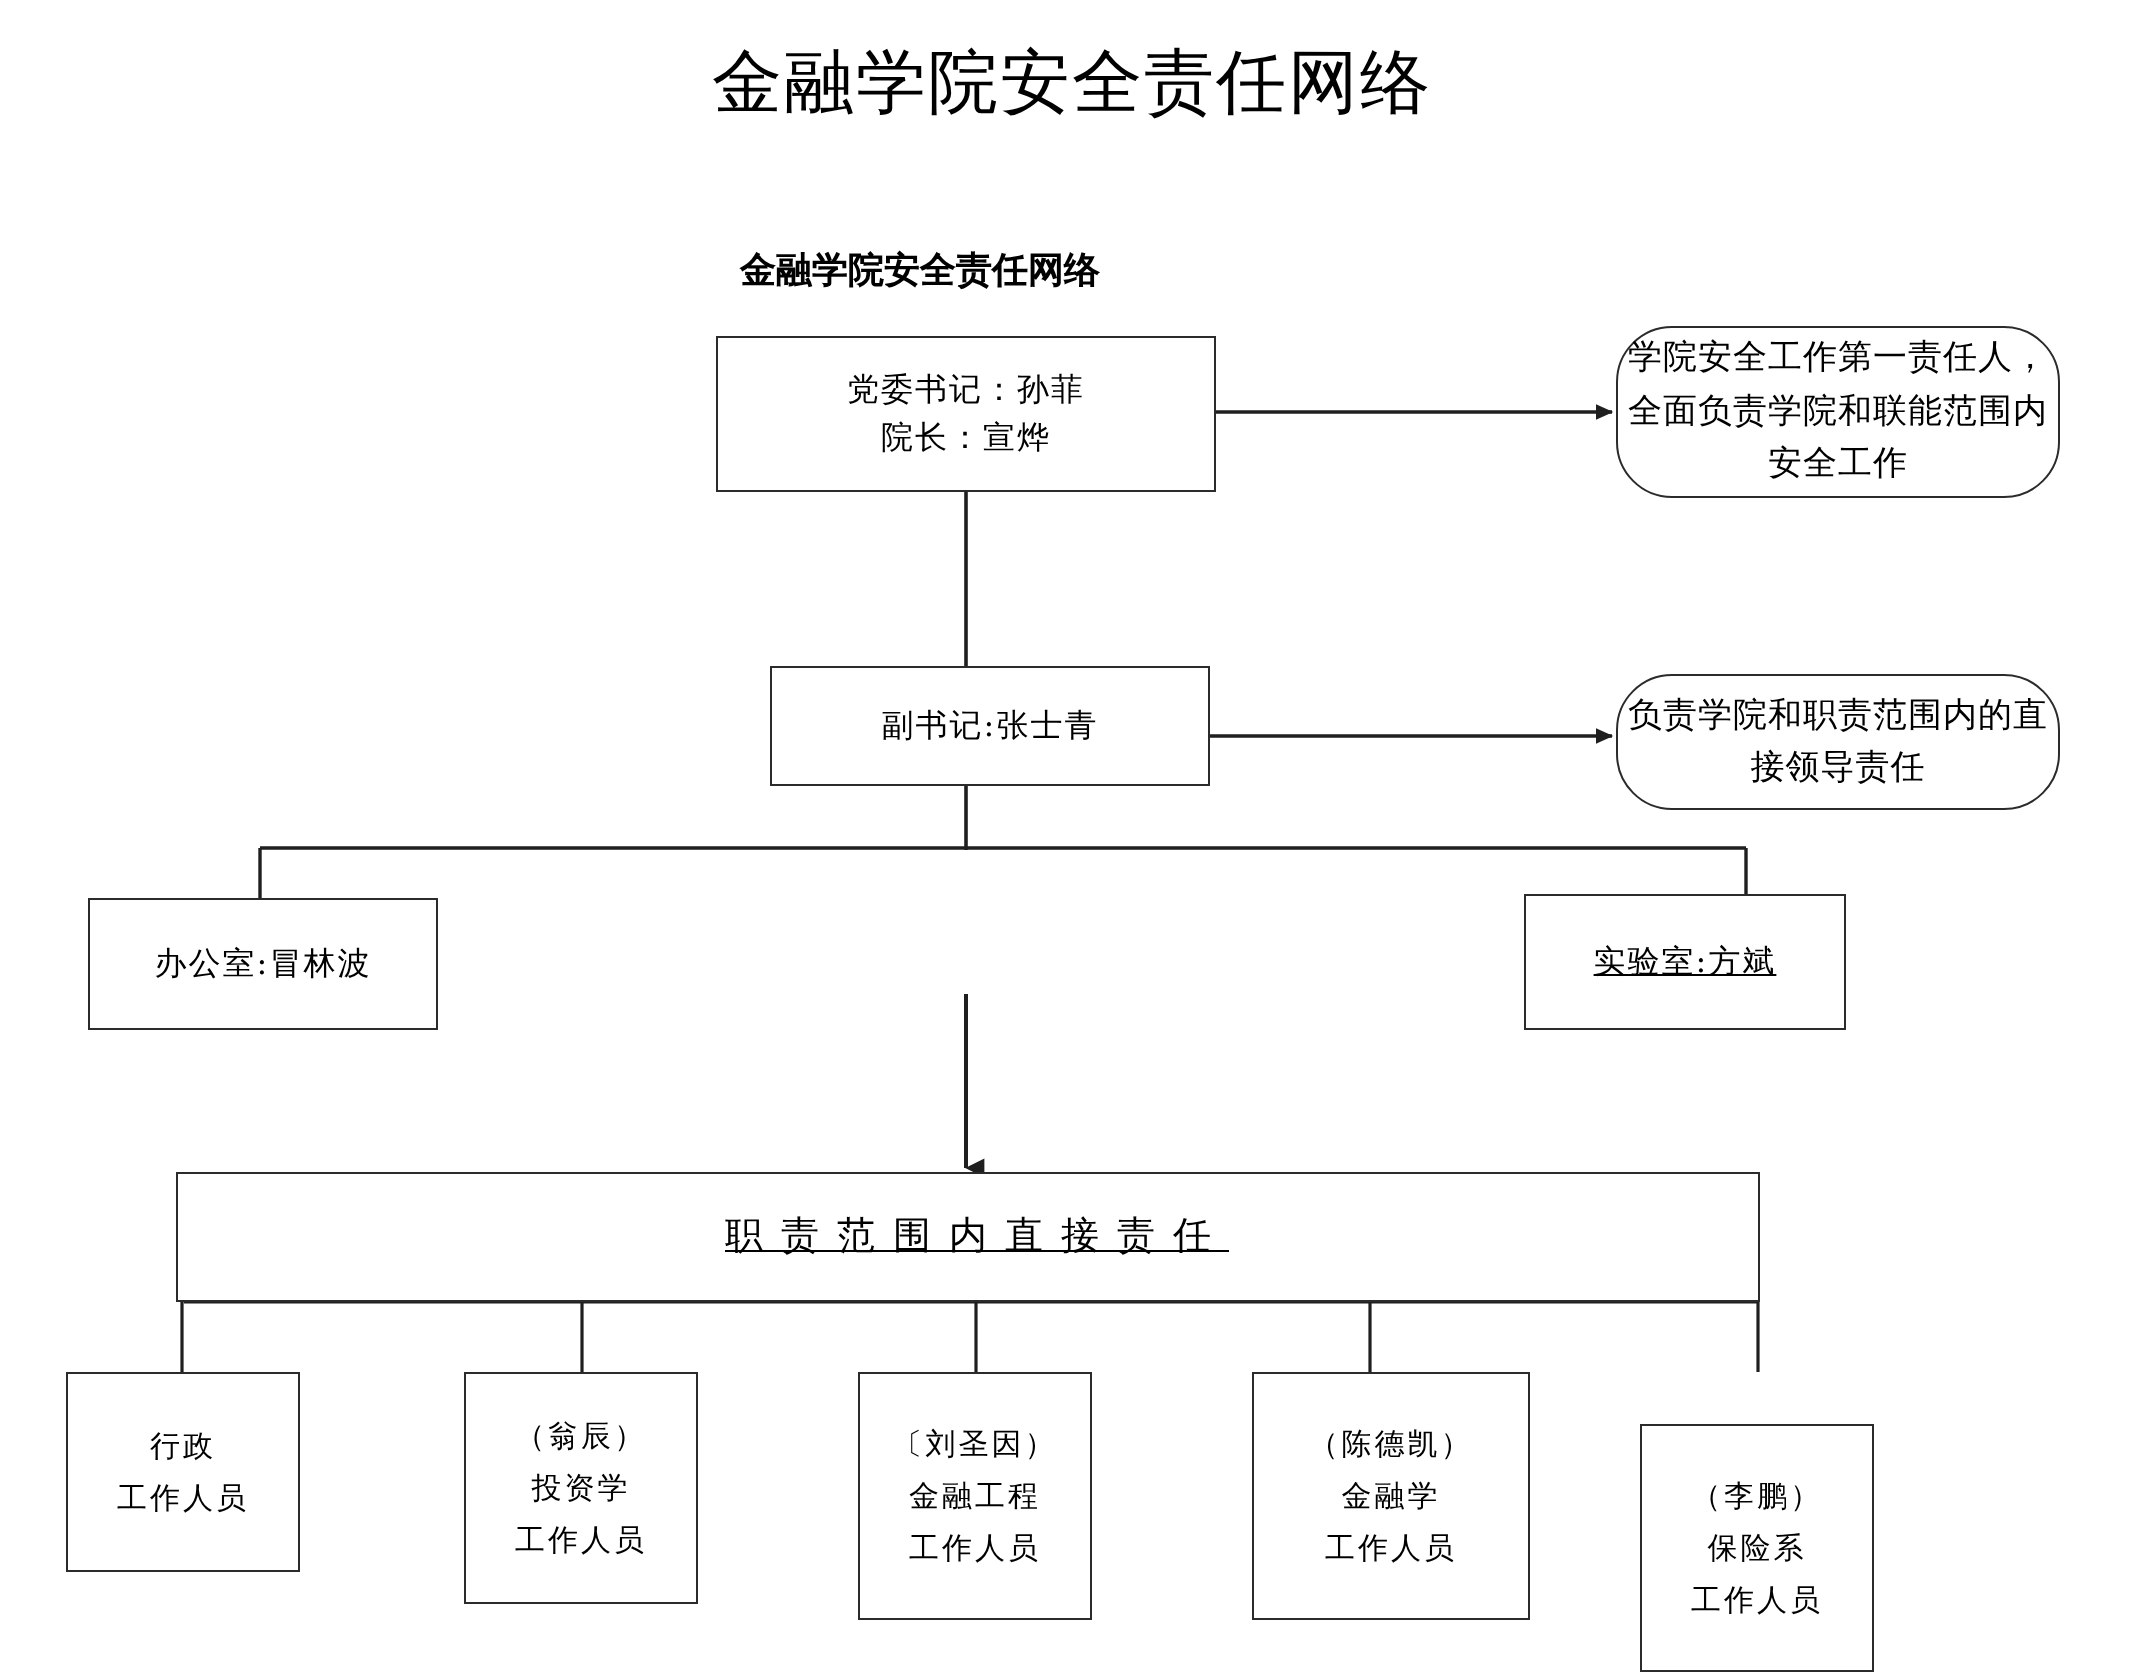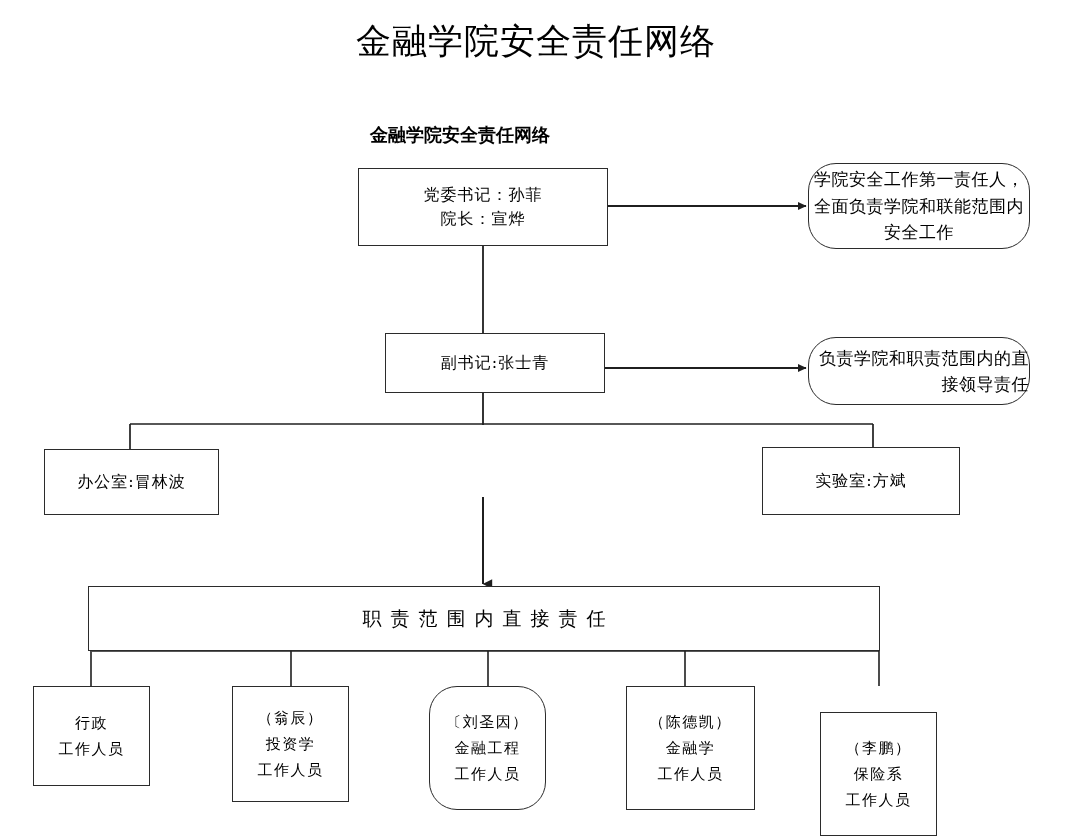--- a/index.html
+++ b/index.html
@@ -134,56 +134,56 @@
   <div class="node rounded" style="left:808px; top:163px; width:222px; height:86px;">
     <span class="line">学院安全工作第一责任人，</span>
     <span class="line">全面负责学院和联能范围内</span>
     <span class="line">安全工作</span>
   </div>
 
   <div class="node" style="left:385px; top:333px; width:220px; height:60px;">
     <span class="line">副书记:张士青</span>
   </div>
 
-  <div class="node rounded" style="left:808px; top:337px; width:222px; height:68px;align-items:flex-end;">
+  <div class="node rounded" style="left:808px; top:337px; width:222px; height:68px;">
     <span class="line">负责学院和职责范围内的直</span>
     <span class="line">接领导责任</span>
   </div>
 
   <div class="node" style="left:44px; top:449px; width:175px; height:66px;">
     <span class="line">办公室:冒林波</span>
   </div>
 
 
-  <div class="node" style="left:762px; top:447px; width:198px; height:68px;">
+  <div class="node" style="left:762px; top:447px; width:161px; height:68px;text-decoration:underline;">
     <span class="line">实验室:方斌</span>
   </div>
 
-  <div class="node bar" style="left:88px; top:586px; width:792px; height:65px;">
+  <div class="node bar" style="left:88px; top:586px; width:792px; height:65px;text-decoration:underline;">
     <span class="line">职责范围内直接责任</span>
   </div>
 
   <div class="node leaf" style="left:33px; top:686px; width:117px; height:100px;">
     <span class="line">行政</span>
     <span class="line">工作人员</span>
   </div>
 
   <div class="node leaf" style="left:232px; top:686px; width:117px; height:116px;">
     <span class="line">（翁辰）</span>
     <span class="line">投资学</span>
     <span class="line">工作人员</span>
   </div>
 
-  <div class="node leaf" style="left:429px; top:686px; width:117px; height:124px;border-radius:28px;">
+  <div class="node leaf" style="left:429px; top:686px; width:117px; height:124px;">
     <span class="line">〔刘圣因）</span>
     <span class="line">金融工程</span>
     <span class="line">工作人员</span>
   </div>
 
-  <div class="node leaf" style="left:626px; top:686px; width:129px; height:124px;align-items:center;">
+  <div class="node leaf" style="left:626px; top:686px; width:139px; height:124px;align-items:center;">
     <span class="line">（陈德凯）</span>
     <span class="line">金融学</span>
     <span class="line">工作人员</span>
   </div>
 
   <div class="node leaf" style="left:820px; top:686px; width:117px; height:124px;margin-top:26px;">
     <span class="line">（李鹏）</span>
     <span class="line">保险系</span>
     <span class="line">工作人员</span>
   </div>

